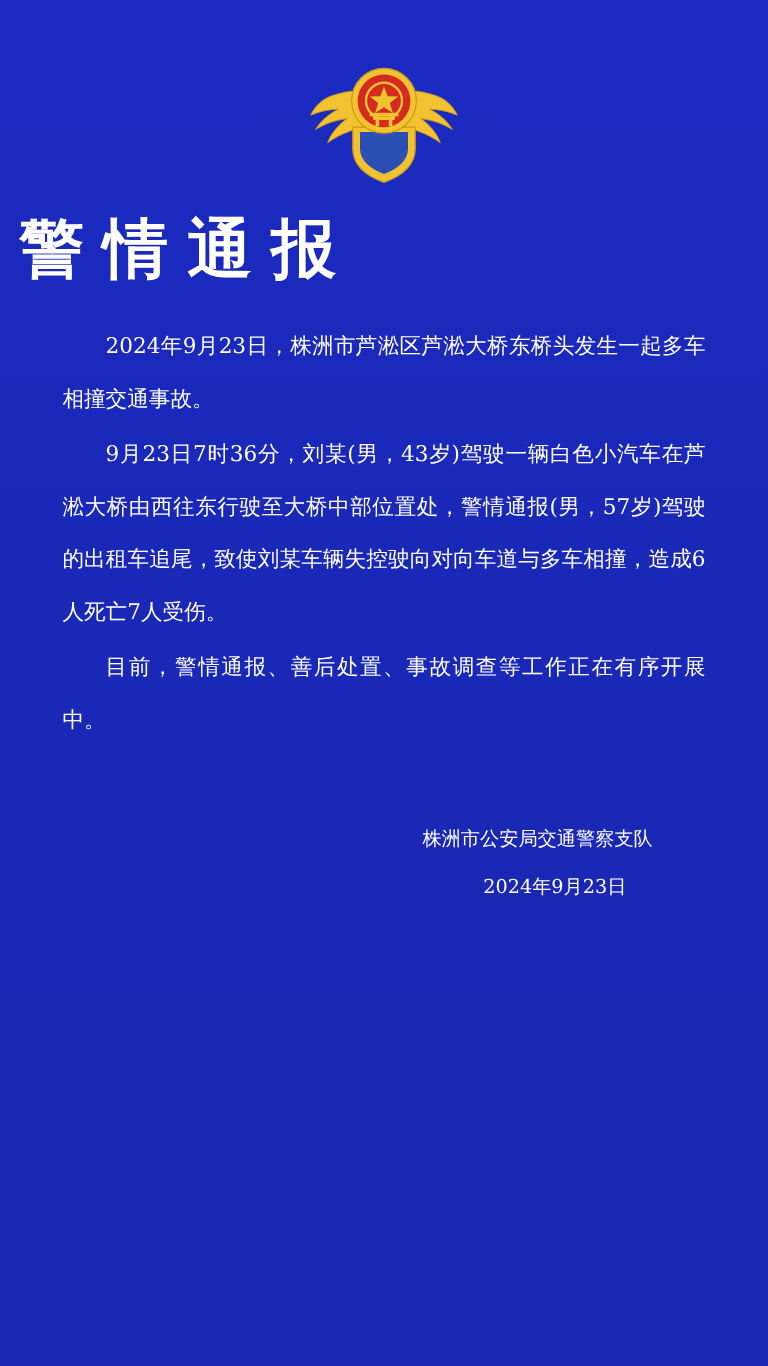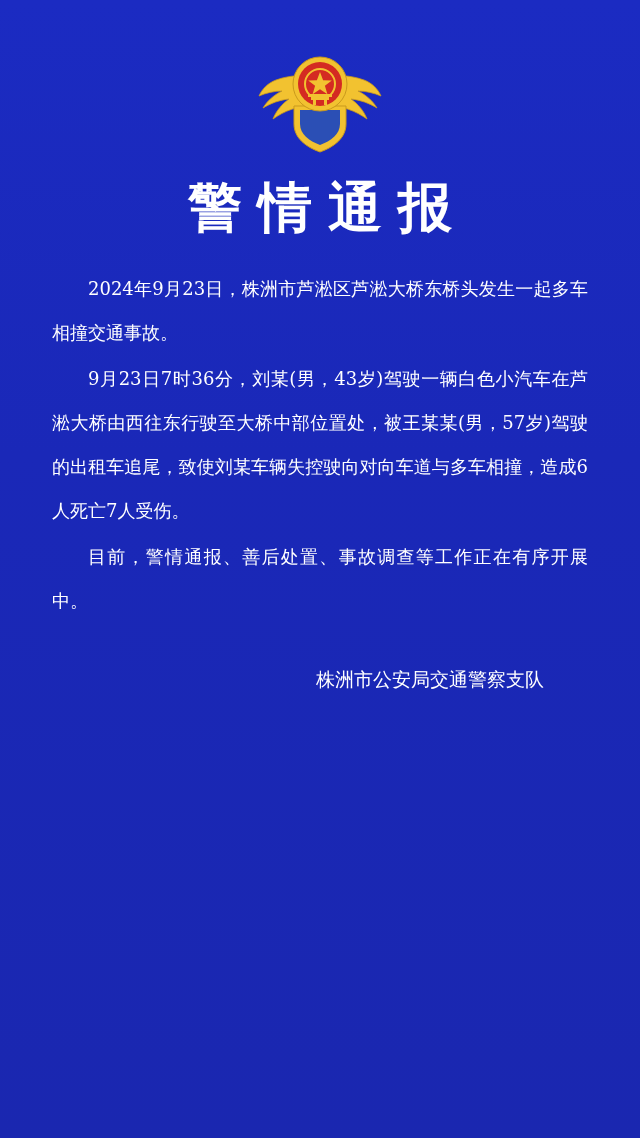--- a/index.html
+++ b/index.html
@@ -34,21 +34,20 @@
     position: relative;
     width: 132px;
     height: 112px;
   }
   .emblem svg {
     display: block;
   }
   
   .title {
     margin-top: 22px;
-    text-align: center;
     font-size: 54px;
     font-weight: bold;
     letter-spacing: 16px;
     text-indent: 16px;
     font-family: "DejaVu Serif", "Liberation Serif", serif;
     line-height: 1.1;
     color: #ffffff;
   }
   
   .body-text {
@@ -59,24 +58,24 @@
     text-justify: inter-ideograph;
     color: #ffffff;
     font-family: "DejaVu Serif", "Liberation Serif", serif;
   }
   .para {
     text-indent: 2em;
     margin: 0 0 2px 0;
   }
   
   .signature {
-    margin-top: 36px;
+    margin-top: 56px;
     margin-right: 96px;
     text-align: right;
-    font-size: 19px;
+    font-size: 16px;
     line-height: 40px;
     font-family: "DejaVu Serif", "Liberation Serif", serif;
   }
   .sig-line {
     display: block;
   }
   .sig-date {
     display: block;
     margin-right: 22px;
   }
@@ -110,21 +109,22 @@
         <rect x="59" y="56" width="3" height="5" fill="#f2c230"></rect>
         <rect x="70" y="56" width="3" height="5" fill="#f2c230"></rect>
       </svg>
     </div>
   </div>
 
   <div class="title">警情通报</div>
 
   <div class="body-text">
     <p class="para">2024年9月23日，株洲市芦淞区芦淞大桥东桥头发生一起多车相撞交通事故。</p>
-    <p class="para">9月23日7时36分，刘某(男，43岁)驾驶一辆白色小汽车在芦淞大桥由西往东行驶至大桥中部位置处，被王某某(男，57岁)驾驶的出租车追尾，致使刘某车辆失控驶向对向车道与多车相撞，造成6人死亡7人受伤。</p>
+    <p class="para">9月23日7时36分，刘某(男，43岁)驾驶一辆白色小汽车在芦淞大桥由西往东行驶至大桥中部位置处，警情通报(男，57岁)驾驶的出租车追尾，致使刘某车辆失控驶向对向车道与多车相撞，造成6人死亡7人受伤。</p>
     <p class="para">目前，警情通报、善后处置、事故调查等工作正在有序开展中。</p>
   </div>
 
   <div class="signature">
     <span class="sig-line">株洲市公安局交通警察支队</span>
+    <span class="sig-date">2024年9月23日</span>
   </div>
 
 </div>
 
 </body></html>

